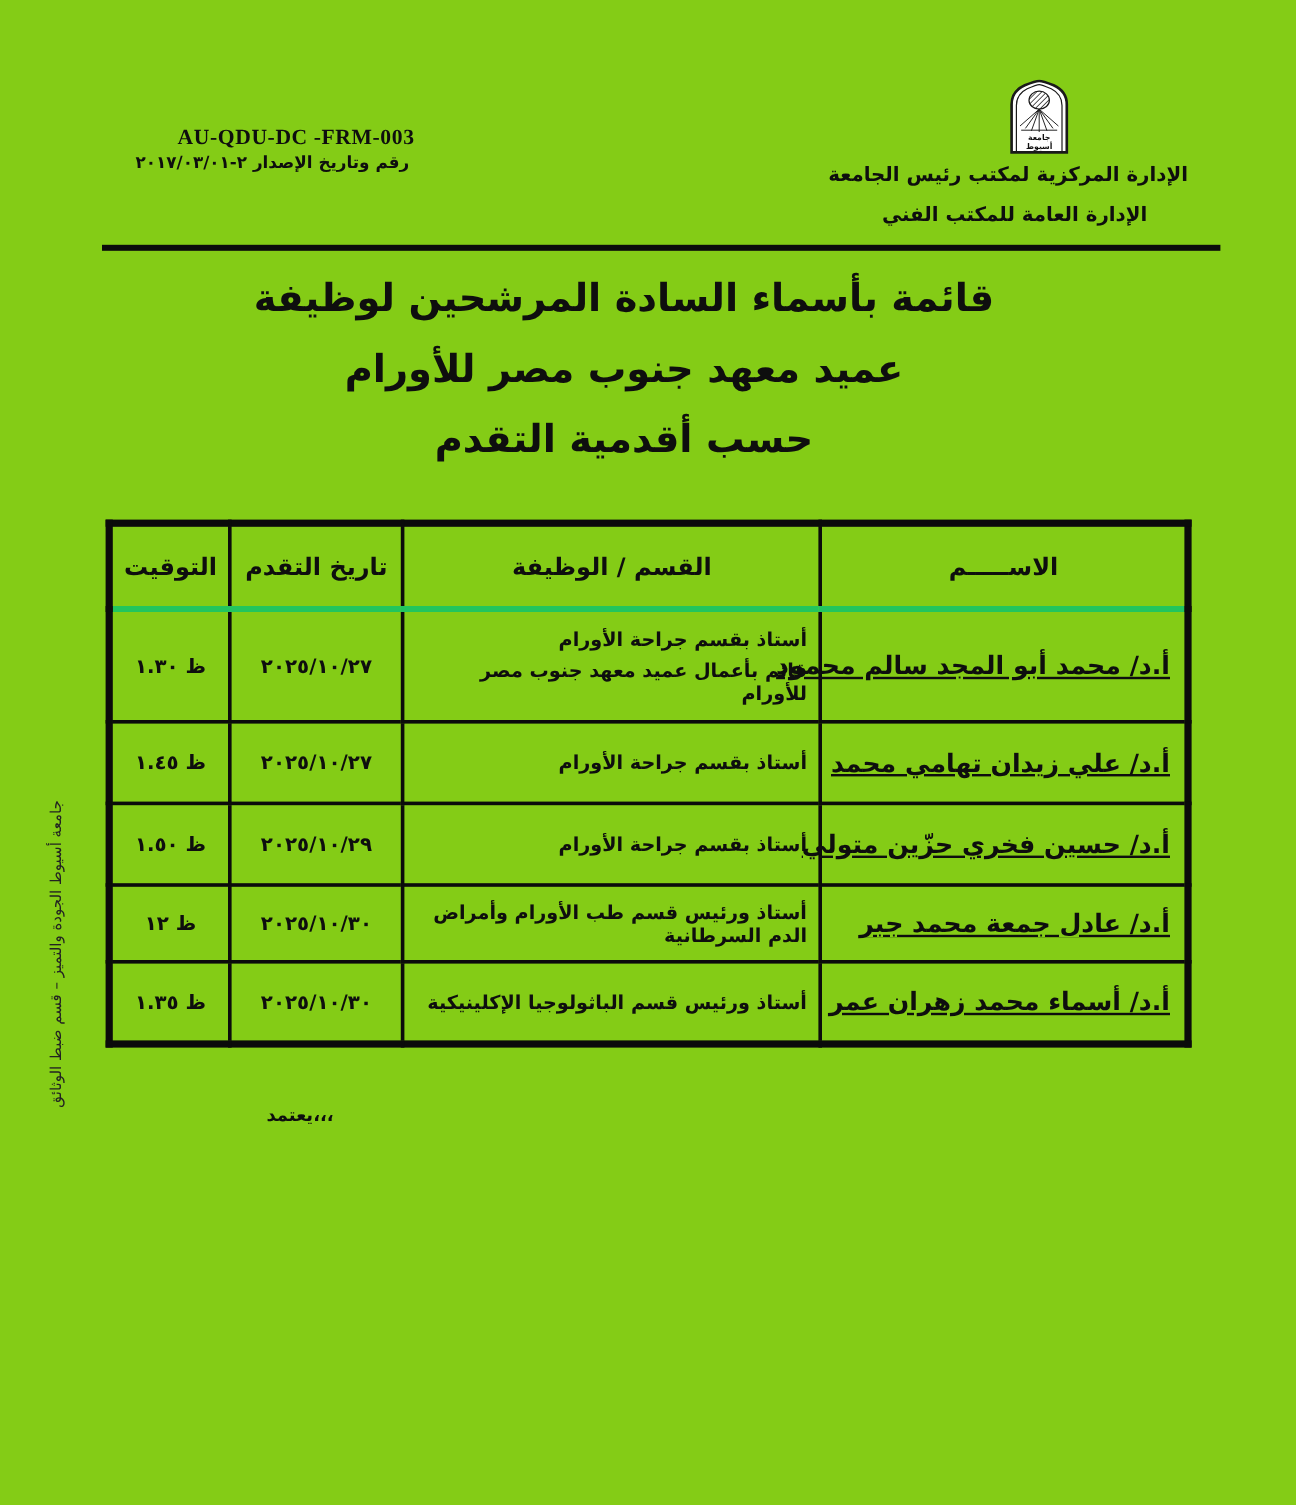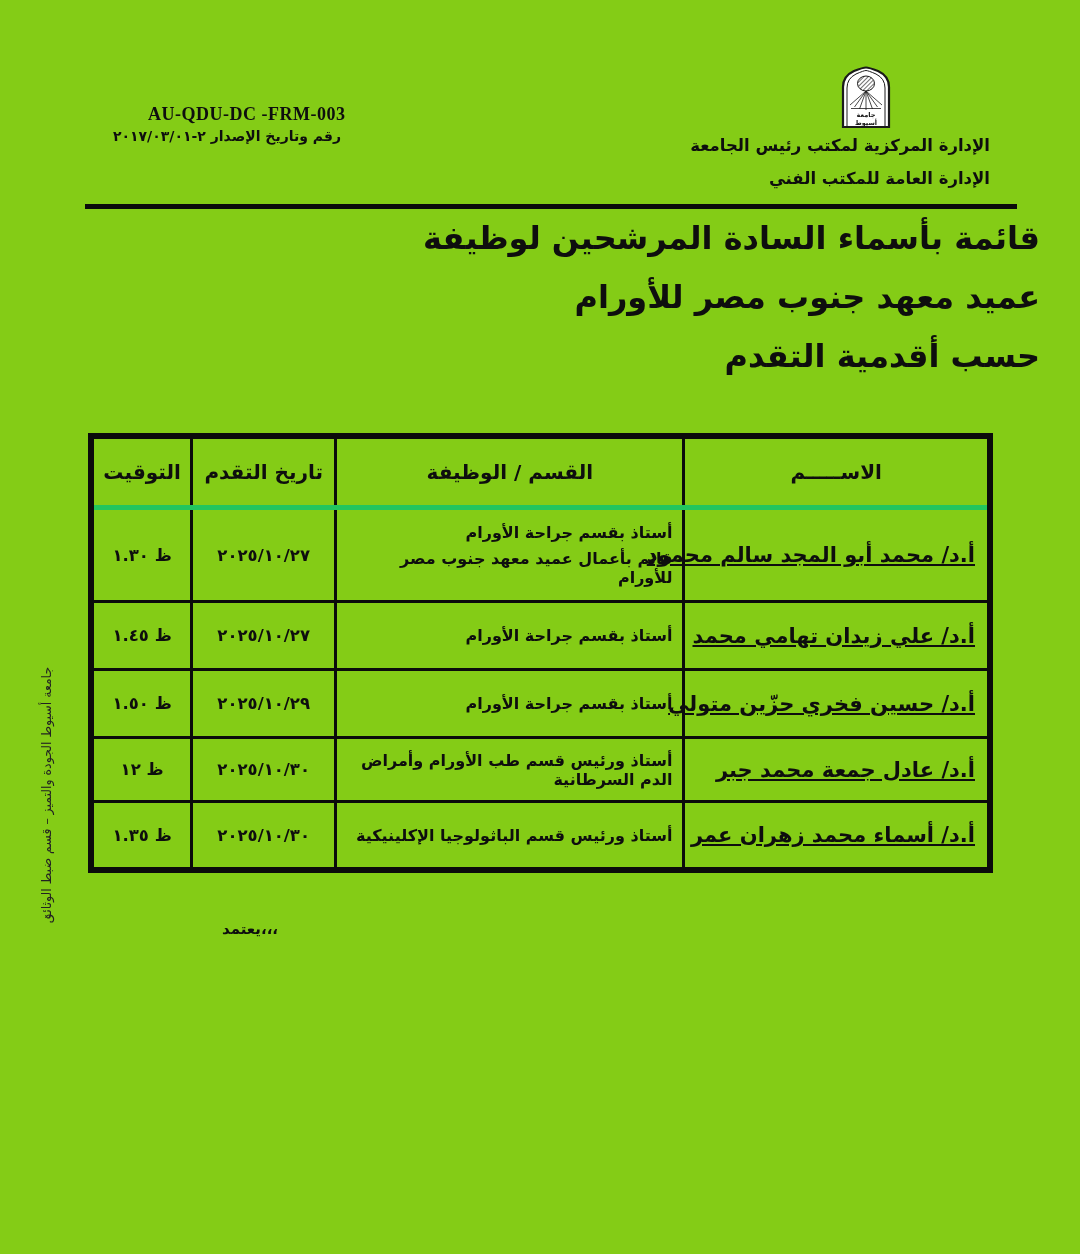--- a/index.html
+++ b/index.html
@@ -10,27 +10,27 @@
   }
   
   .form-code{
     position:absolute;left:148px;top:104px;direction:ltr;
     font-family:"Liberation Serif",serif;font-weight:bold;font-size:18px;letter-spacing:.5px;
   }
   .issue-line{
     position:absolute;left:112px;top:128px;width:230px;text-align:center;
     font-size:14px;font-weight:bold;
   }
-  .org-block{position:absolute;left:735px;top:136px;width:255px;text-align:right;}
+  .org-block{position:absolute;left:735px;top:136px;width:255px;text-align:left;}
   .org-line1{font-size:16.5px;font-weight:bold;white-space:nowrap;}
   .org-line2{font-size:16.5px;font-weight:bold;margin-top:14px;white-space:nowrap;}
   .logo{position:absolute;left:840px;top:66px;width:52px;height:64px;}
   .header-rule{position:absolute;left:85px;top:204px;width:932px;height:5px;background:#0b0b0b;}
   
-  .title{position:absolute;left:0;top:222px;width:1040px;text-align:right;}
+  .title{position:absolute;left:0;top:232px;width:1040px;text-align:center;}
   .title div{font-size:32px;font-weight:bold;line-height:1.0;margin-bottom:27px;}
   
   table.roster{
     position:absolute;left:88px;top:433px;width:905px;
     border-collapse:collapse;table-layout:fixed;
     border:6px solid #0b0b0b;
   }
   table.roster th,table.roster td{border:3px solid #0b0b0b;vertical-align:middle;}
   table.roster thead th{border-bottom:5px solid #22c55e;height:64px;font-size:20px;font-weight:bold;text-align:center;}
   col.c-name{width:304px;} col.c-dept{width:346px;} col.c-date{width:143px;} col.c-time{width:100px;}

